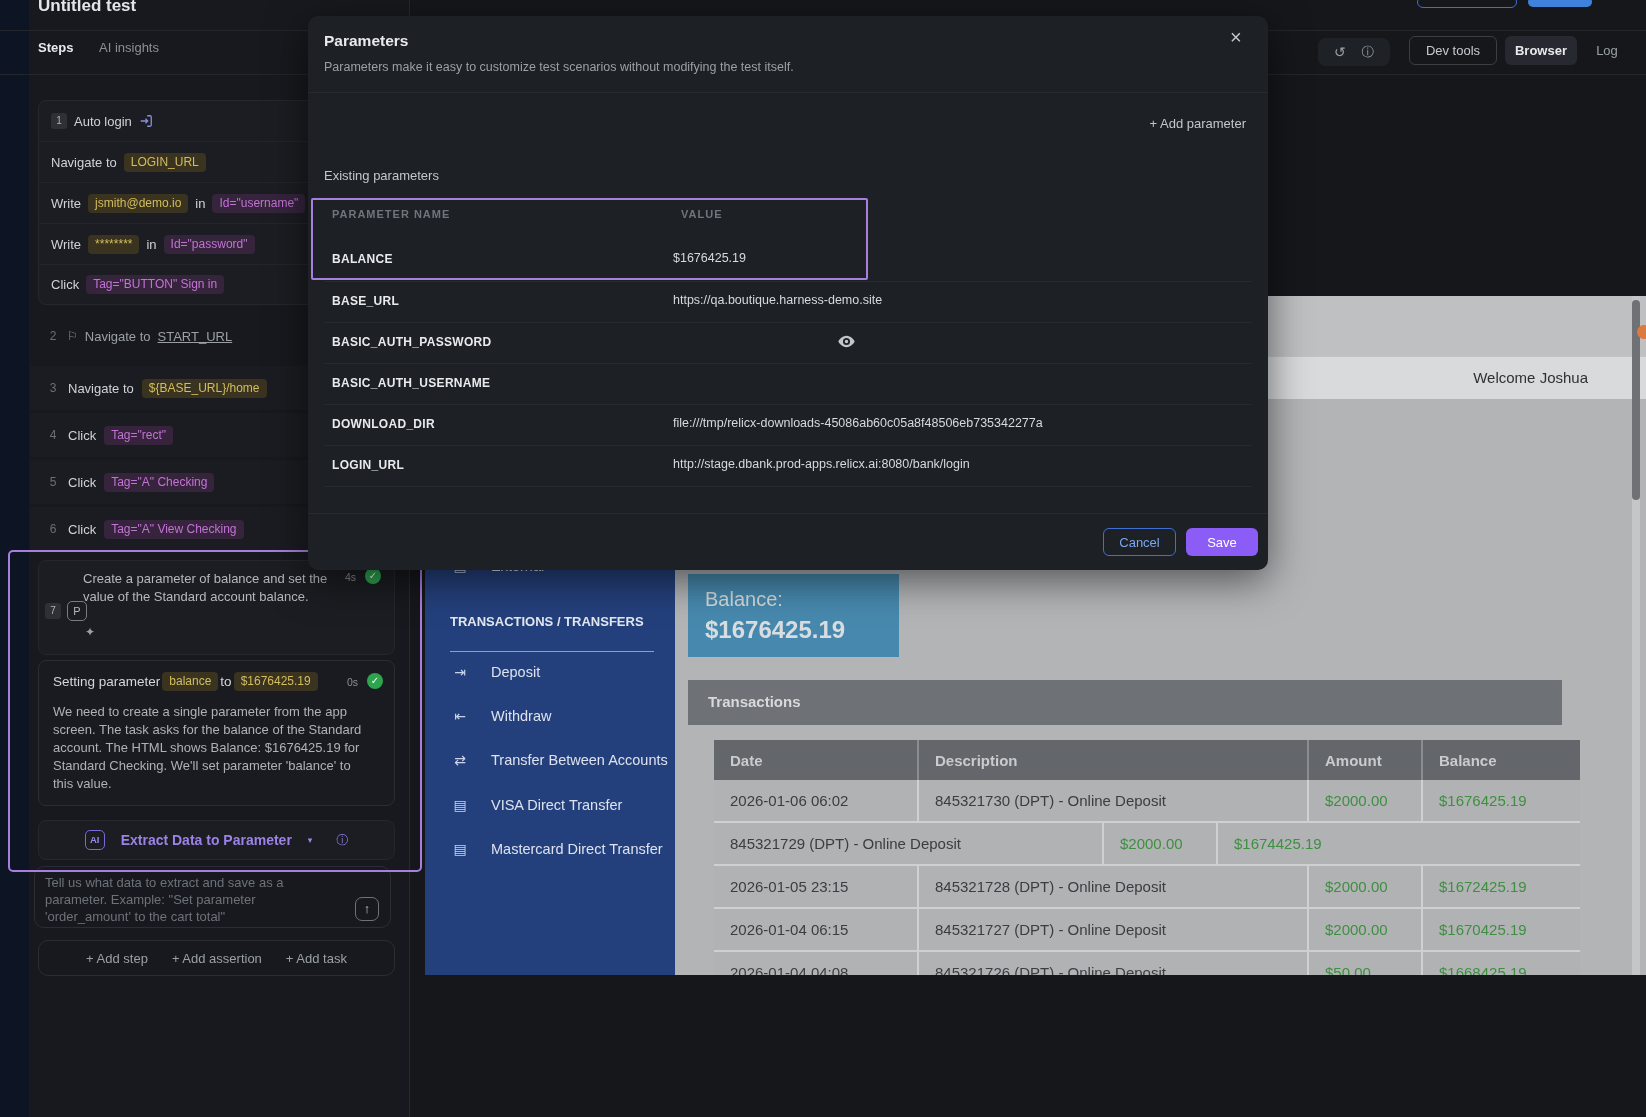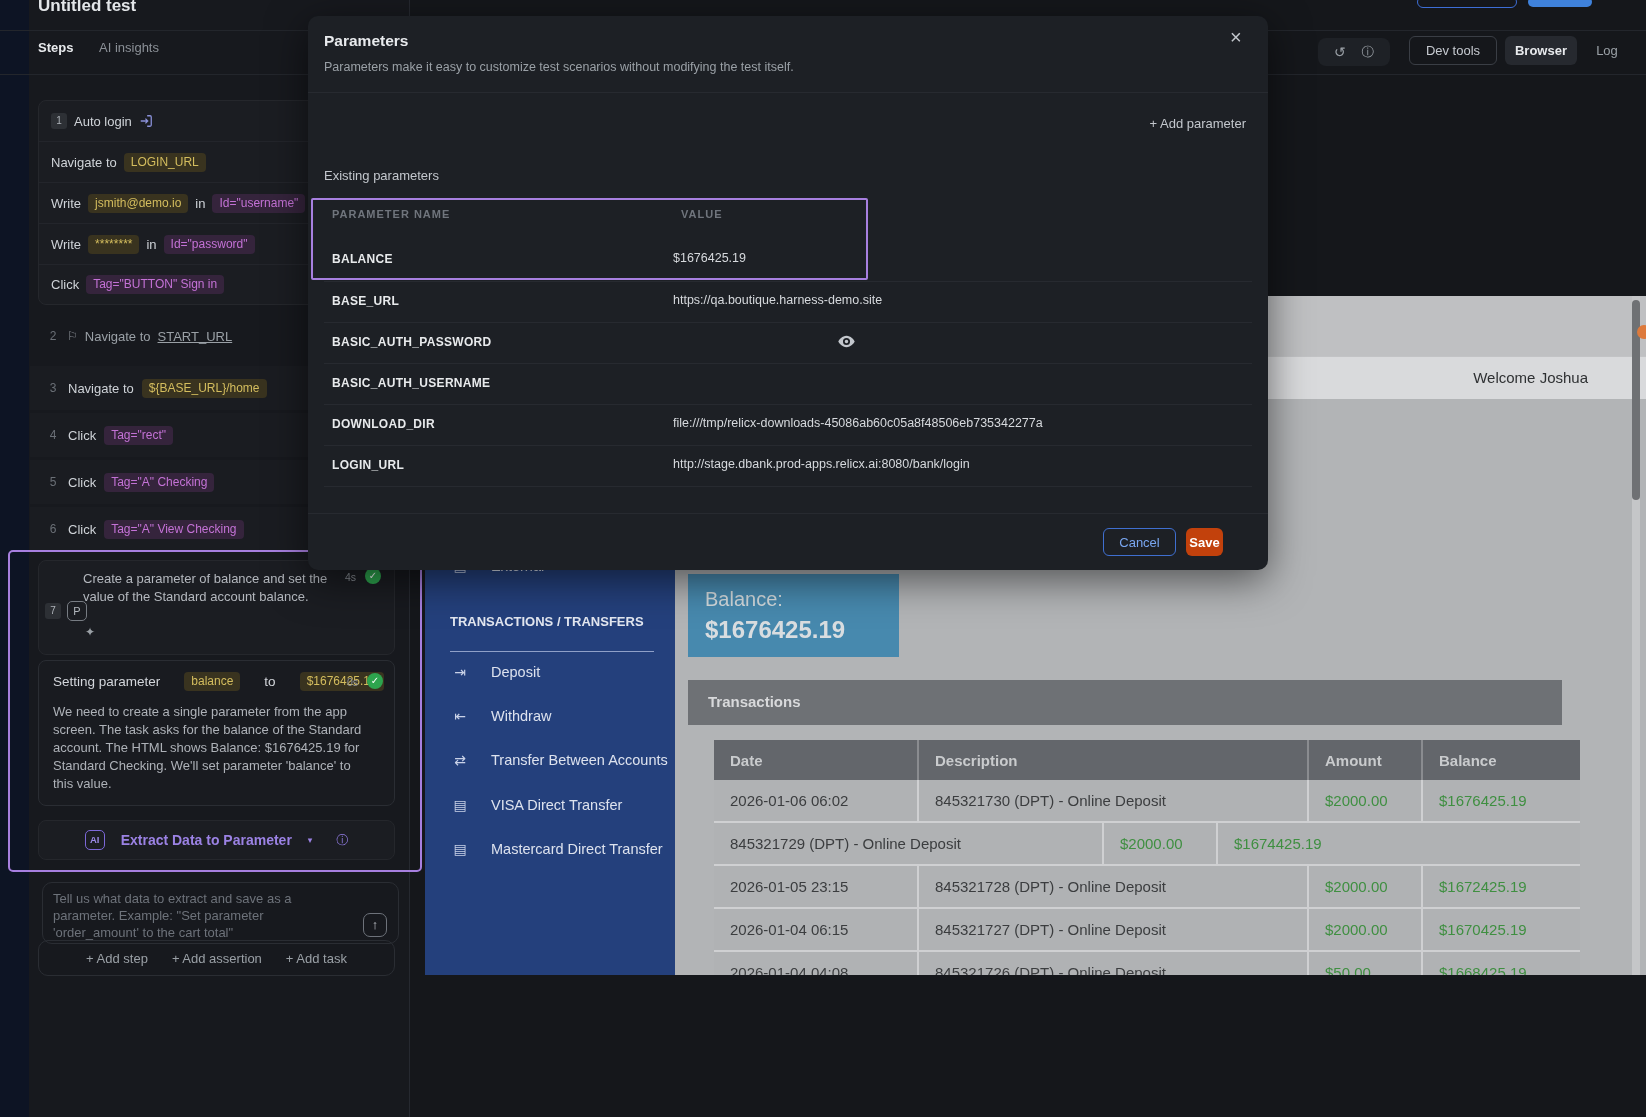--- a/index.html
+++ b/index.html
@@ -143,39 +143,39 @@
   <div class="abs card" style="left:38px;top:560px;width:357px;height:95px;">
     <span class="numbadge" style="position:absolute;left:6px;top:42px;">7</span>
     <span class="pbadge" style="position:absolute;left:28px;top:40px;">P</span>
     <div style="position:absolute;left:44px;top:9px;width:252px;font-size:13px;line-height:17.5px;color:#b4b8be;">Create a parameter of balance and set the value of the Standard account balance.</div>
     <span class="dur" style="position:absolute;left:306px;top:10px;">4s</span>
     <div class="chkc" style="position:absolute;left:326px;top:7px;"><span>✓</span></div>
     <span style="position:absolute;left:46px;top:64px;color:#9aa0a6;font-size:12px;">✦</span>
   </div>
 
   <div class="abs ocard" style="left:38px;top:660px;width:357px;height:146px;">
-    <div style="position:absolute;left:14px;top:11px;display:flex;align-items:center;gap:24px;font-size:13.5px;color:#d3d6db;white-space:nowrap;">
+    <div style="position:absolute;left:14px;top:11px;display:flex;align-items:center;gap:2px;font-size:13.5px;color:#d3d6db;white-space:nowrap;">
       <span>Setting parameter</span>
       <span class="chip y">balance</span>
       <span>to</span>
       <span class="chip y">$1676425.19</span>
     </div>
     <span class="dur" style="position:absolute;left:308px;top:15px;">0s</span>
     <div class="chkc" style="position:absolute;left:328px;top:12px;"><span>✓</span></div>
     <div class="para" style="position:absolute;left:14px;top:42px;width:312px;">We need to create a single parameter from the app screen. The task asks for the balance of the Standard account. The HTML shows Balance: $1676425.19 for Standard Checking. We'll set parameter 'balance' to this value.</div>
   </div>
 
   <div class="abs card" style="left:38px;top:820px;width:357px;height:40px;display:flex;align-items:center;justify-content:center;gap:16px;">
     <span class="aibadge">AI</span>
     <span class="extlabel">Extract Data to Parameter</span>
     <span style="color:#9b82e4;font-size:9px;">▾</span>
     <span style="color:#8f7ae0;font-size:12px;margin-left:8px;">ⓘ</span>
   </div>
 
-  <div class="abs" style="left:42px;top:866px;width:357px;height:62px;border:1px solid #2a2d33;border-radius:10px;box-sizing:border-box;margin-top:16px;">
+  <div class="abs" style="left:34px;top:866px;width:357px;height:62px;border:1px solid #2a2d33;border-radius:10px;box-sizing:border-box;">
     <div class="placeholder" style="position:absolute;left:10px;top:7px;width:282px;">Tell us what data to extract and save as a parameter. Example: "Set parameter 'order_amount' to the cart total"</div>
     <div class="upbtn" style="position:absolute;left:320px;top:30px;"><span>↑</span></div>
   </div>
 
   <div class="abs" style="left:38px;top:940px;width:357px;height:36px;border:1px solid #2a2d33;border-radius:10px;box-sizing:border-box;display:flex;align-items:center;justify-content:center;gap:24px;">
     <span class="addlbl">+ Add step</span>
     <span class="addlbl">+ Add assertion</span>
     <span class="addlbl">+ Add task</span>
   </div>
 
@@ -312,16 +312,16 @@
     <div class="mdiv" style="top:429px;"></div>
 
     <div style="position:absolute;left:24px;top:442px;" class="mrowname">LOGIN_URL</div>
     <div style="position:absolute;left:365px;top:441px;" class="mrowval">http://stage.dbank.prod-apps.relicx.ai:8080/bank/login</div>
     <div class="mdiv" style="top:470px;"></div>
 
     <div class="hl" style="position:absolute;left:3px;top:182px;width:557px;height:82px;border-radius:2px;"></div>
 
     <div class="mdiv" style="left:0;width:960px;top:497px;"></div>
     <div style="position:absolute;left:795px;top:512px;width:73px;height:28px;border:1px solid #3f6fd0;border-radius:6px;box-sizing:border-box;display:flex;align-items:center;justify-content:center;font-size:13px;color:#79a6f0;cursor:pointer;">Cancel</div>
-    <div style="position:absolute;left:878px;top:512px;width:37px;height:28px;background:#c2410c;border-radius:6px;display:flex;align-items:center;justify-content:center;font-size:13px;color:#ffffff;cursor:pointer;font-weight:bold;">Save</div>
+    <div style="position:absolute;left:878px;top:512px;width:72px;height:28px;background:#8b5cf6;border-radius:6px;display:flex;align-items:center;justify-content:center;font-size:13px;color:#ffffff;cursor:pointer;">Save</div>
   </div>
 
 </div>
 
 </body></html>

